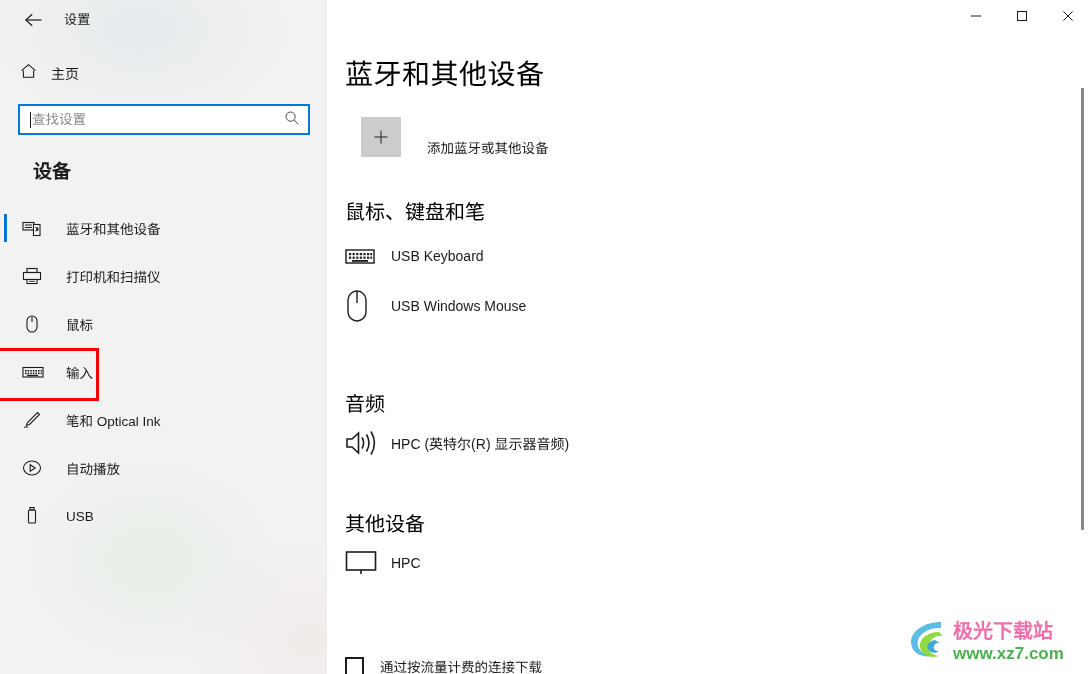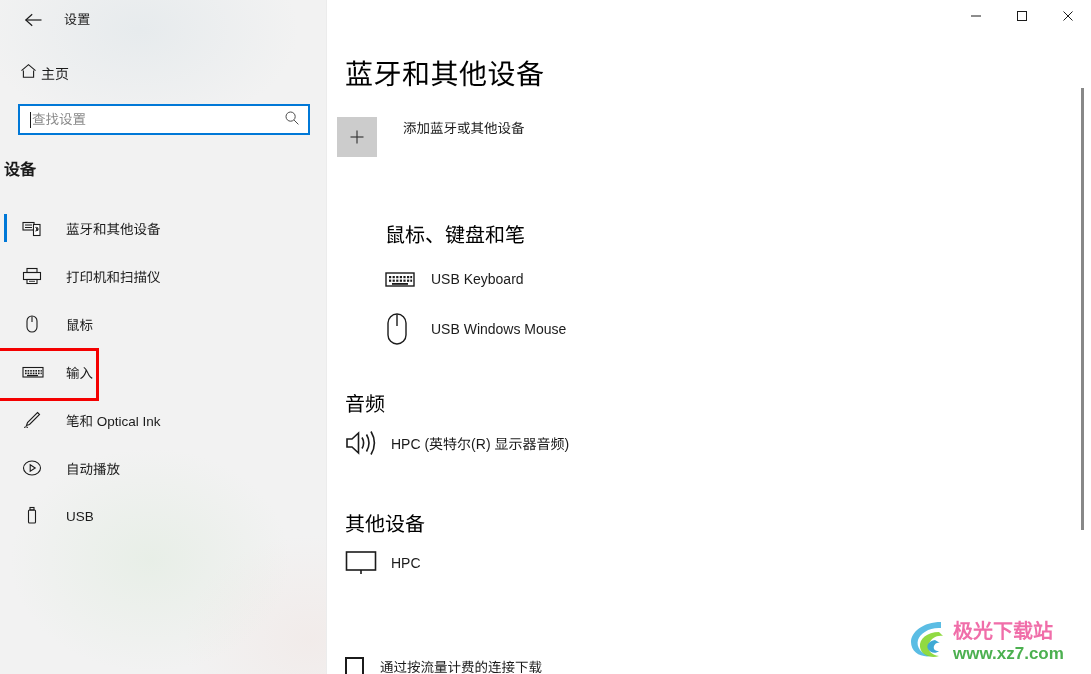--- a/index.html
+++ b/index.html
@@ -92,21 +92,21 @@
     z-index: 10;
   }
 
   .home-row {
     position: absolute;
     left: 14px; top: 58px;
     width: 290px;
     height: 30px;
     display: flex;
     align-items: center;
-    gap: 4px;
+    gap: 14px;
     padding-left: 6px;
     cursor: default;
   }
   .home-row .label {
     font-size: 14px;
     color: #1b1b1b;
   }
 
   .search-wrap {
     position: absolute;
@@ -135,22 +135,22 @@
     font-size: 13.5px;
     color: #1b1b1b;
     height: 100%;
     padding: 0;
   }
   .search-input::placeholder { color: #8a8a8a; opacity: 1; }
   .search-icon { flex: 0 0 auto; display: block; margin-left: 4px; }
 
   .section-label {
     position: absolute;
-    left: 4px; top: 156px;
-    font-size: 16px;
+    left: 33px; top: 156px;
+    font-size: 19px;
     font-weight: bold;
     color: #1b1b1b;
   }
 
   .nav-list {
     position: absolute;
     left: 0; top: 204px;
     width: 327px;
     list-style: none;
   }
@@ -207,23 +207,23 @@
     position: absolute;
     left: 18px; top: 52px;
     font-size: 28px;
     font-weight: normal;
     color: #000000;
     letter-spacing: .5px;
   }
 
   .add-device {
     position: absolute;
-    left: 10px; top: 117px;
-    display: flex;
-    align-items: flex-start;
+    left: 34px; top: 117px;
+    display: flex;
+    align-items: flex-end;
     cursor: default;
     font-family: Liberation Serif, serif;
   }
   .add-square {
     width: 40px; height: 40px;
     background: #cccccc;
     display: flex;
     align-items: center;
     justify-content: center;
     flex: 0 0 40px;
@@ -256,21 +256,21 @@
     align-items: center;
     justify-content: flex-start;
   }
   .device-icon svg { display: block; }
   .device-name {
     font-size: 14px;
     color: #1b1b1b;
     white-space: nowrap;
   }
 
-  #group-mkp { top: 219px; margin-left: 40px; }
+  #group-mkp { top: 196px; }
   #group-mkp .device-row { height: 50px; }
   #group-audio { top: 388px; }
   #group-other { top: 508px; }
 
   .metered-row {
     position: absolute;
     left: 18px; top: 656px;
     display: flex;
     align-items: center;
     cursor: default;

